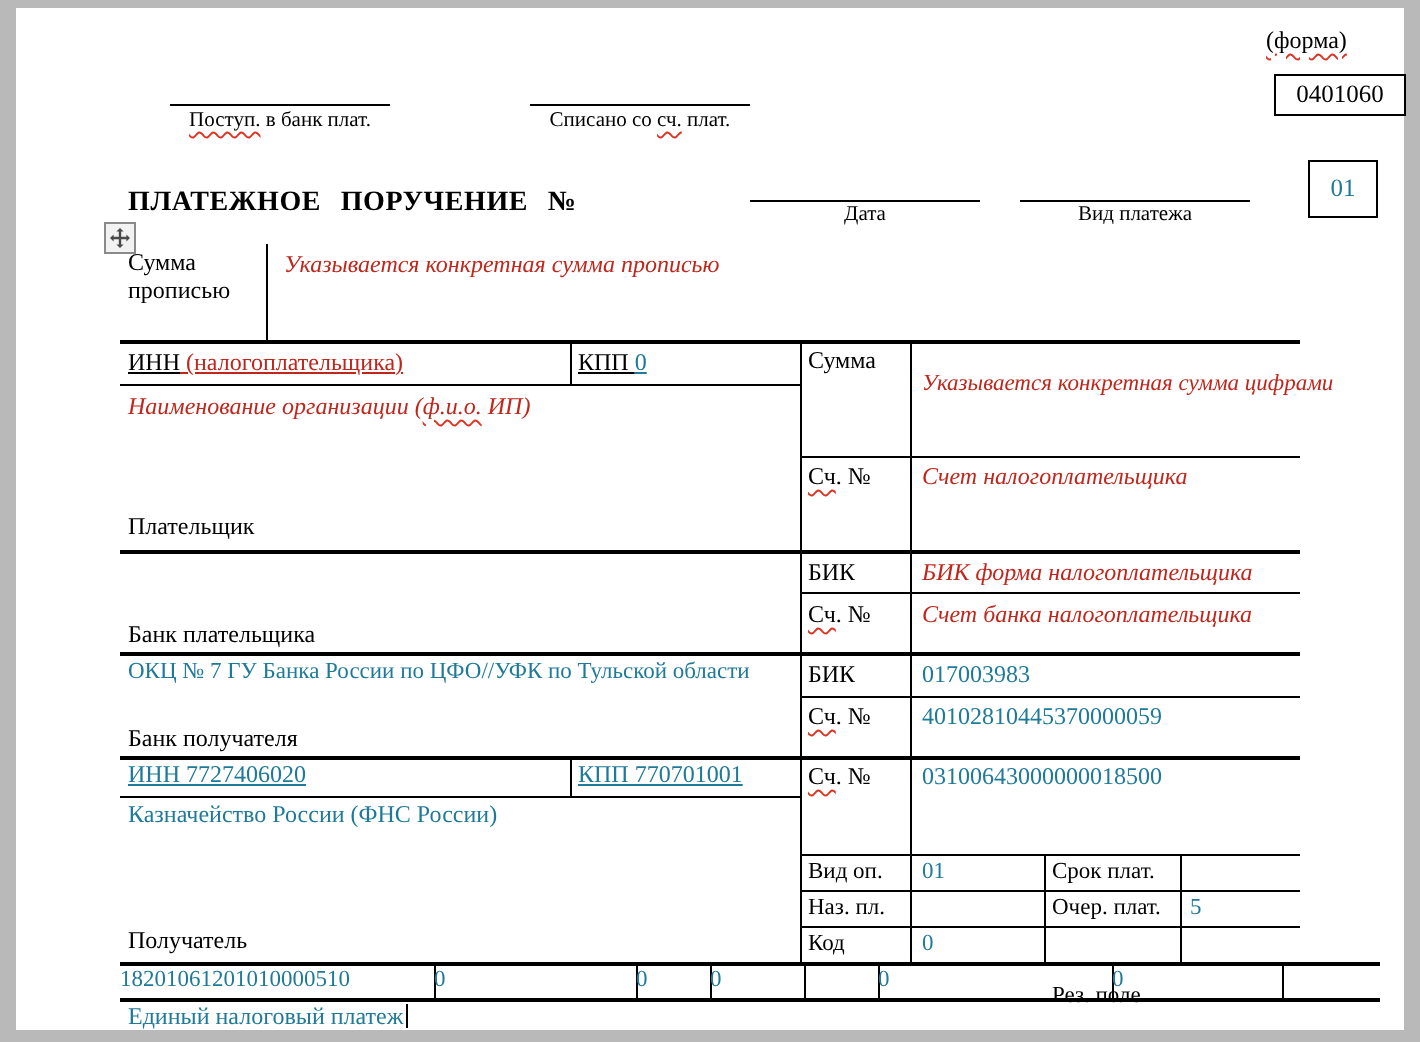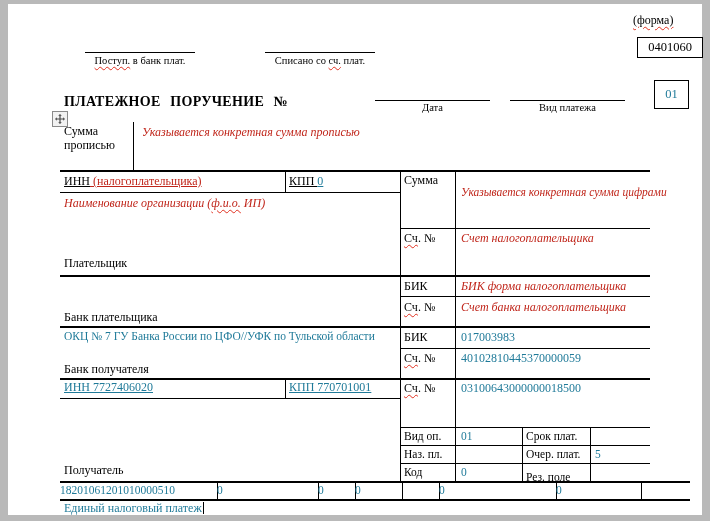--- a/index.html
+++ b/index.html
@@ -96,20 +96,21 @@
   <div class="t" style="left:64px;top:174px;"><span class="u">ИНН</span><span class="u red" style="font-style:normal;"> (налогоплательщика)</span></div>
   <div class="t" style="left:289px;top:174px;"><span class="u">КПП </span><span class="u teal">0</span></div>
   <div class="t red" style="left:64px;top:196px;"><span>Наименование организации (</span><span class="sp">ф.и.о.</span><span> ИП)</span></div>
   <div class="t" style="left:64px;top:256px;">Плательщик</div>
   <div class="t" style="left:64px;top:310px;">Банк плательщика</div>
 
   <div class="t teal" style="left:64px;top:329px;font-size:11.5px;">ОКЦ № 7 ГУ Банка России по ЦФО//УФК по Тульской области</div>
   <div class="t" style="left:64px;top:362px;">Банк получателя</div>
   <div class="t teal u" style="left:64px;top:380px;">ИНН 7727406020</div>
   <div class="t teal u" style="left:289px;top:380px;">КПП 770701001</div>
+  <div class="t teal" style="left:64px;top:400px;">Казначейство России (ФНС России)</div>
   <div class="t" style="left:64px;top:463px;">Получатель</div>
 
   <div class="t" style="left:404px;top:173px;">Сумма</div>
   <div class="t red" style="left:461px;top:173px;font-size:11.5px;margin-top:12px;">Указывается конкретная сумма цифрами</div>
 
   <div class="t" style="left:404px;top:231px;"><span class="sp">Сч</span><span>. №</span></div>
   <div class="t red" style="left:461px;top:231px;">Счет налогоплательщика</div>
 
   <div class="t" style="left:404px;top:279px;">БИК</div>
   <div class="t red" style="left:461px;top:279px;">БИК форма налогоплательщика</div>
@@ -125,21 +126,21 @@
   <div class="t teal" style="left:461px;top:381px;">03100643000000018500</div>
 
   <div class="t" style="left:404px;top:429px;font-size:11.5px;">Вид оп.</div>
   <div class="t teal" style="left:461px;top:429px;font-size:11.5px;">01</div>
   <div class="t" style="left:404px;top:447px;font-size:11.5px;">Наз. пл.</div>
   <div class="t" style="left:404px;top:465px;font-size:11.5px;">Код</div>
   <div class="t teal" style="left:461px;top:465px;font-size:11.5px;">0</div>
   <div class="t" style="left:526px;top:429px;font-size:11.5px;">Срок плат.</div>
   <div class="t" style="left:526px;top:447px;font-size:11.5px;">Очер. плат.</div>
   <div class="t teal" style="left:595px;top:447px;font-size:11.5px;">5</div>
-  <div class="t" style="left:526px;top:470px;font-size:11.5px;">Рез. поле</div>
+  <div class="t" style="left:526px;top:491px;font-size:11.5px;">Рез. поле</div>
 
   <div class="cell teal" style="left:60px;top:484px;width:157px;">18201061201010000510</div>
   <div class="cell teal" style="left:217px;top:484px;width:101px;">0</div>
   <div class="cell teal" style="left:318px;top:484px;width:37px;">0</div>
   <div class="cell teal" style="left:355px;top:484px;width:47px;">0</div>
   <div class="cell teal" style="left:439px;top:484px;width:117px;">0</div>
   <div class="cell teal" style="left:556px;top:484px;width:85px;">0</div>
 
   <div class="t teal" style="left:64px;top:501px;"><span>Единый налоговый платеж</span><span class="caret"></span></div>
 </div>

